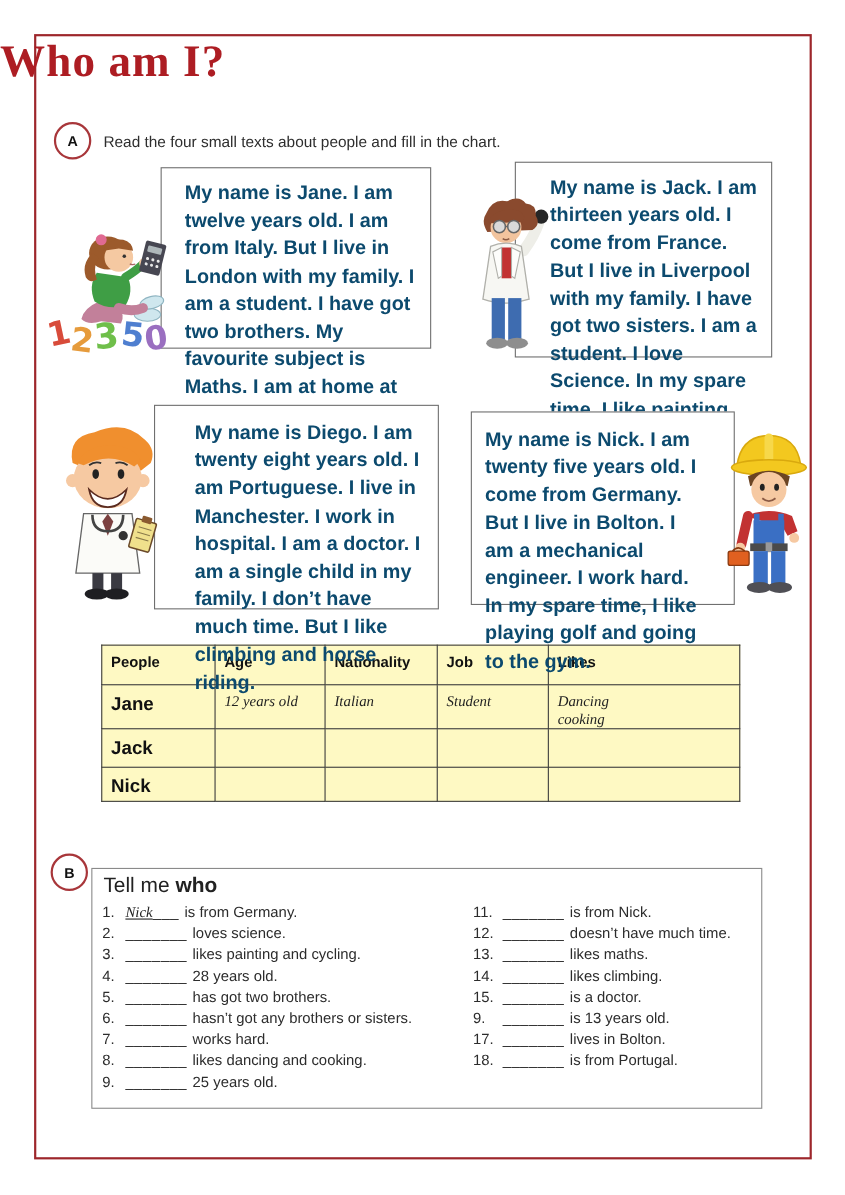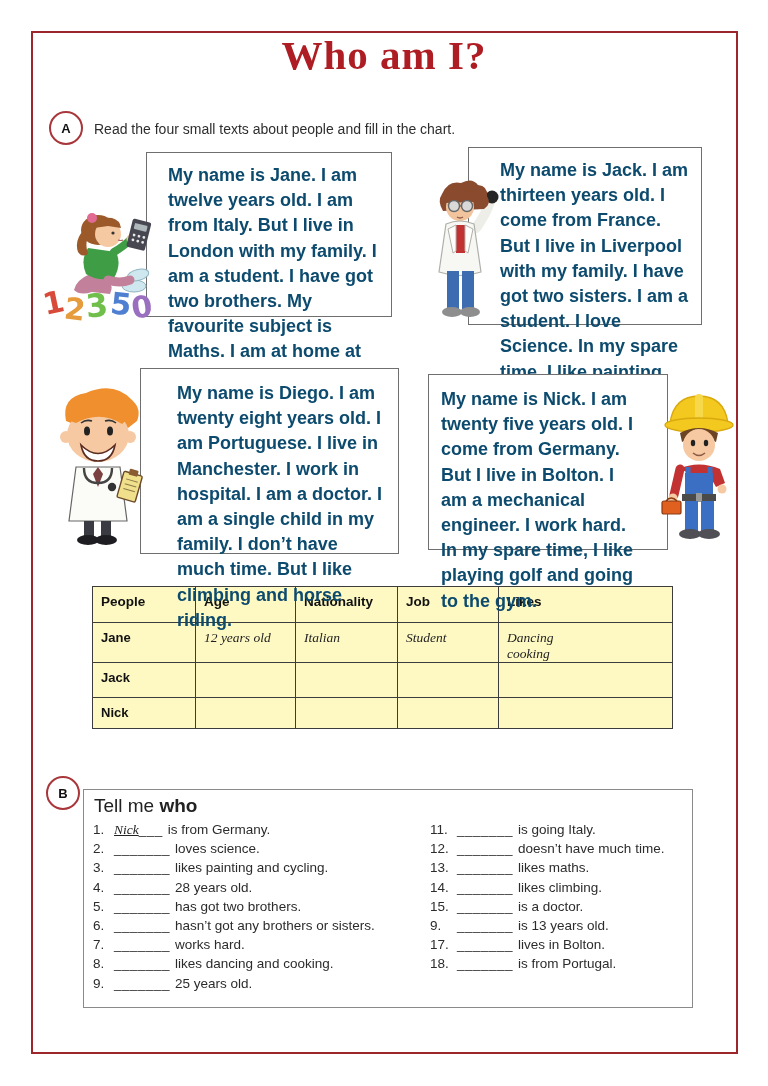--- a/index.html
+++ b/index.html
@@ -6,21 +6,21 @@
   body {
     position:relative; width:768px; height:1086px; overflow:hidden;
     font-family:"Liberation Sans", sans-serif; color:#2b2b2b;
   }
 
   .frame {
     position:absolute; left:31px; top:31px; width:703px; height:1019px;
     border:2px solid #9d262b; background:#fff;
   }
   .page-title {
-    position:absolute; top:31px; left:0; right:0; text-align:center;
+    position:absolute; top:31px; left:0; right:0; 
     font-family:"Liberation Serif", serif; font-weight:bold;
     font-size:41px; color:#ad1d23; letter-spacing:1px;
   }
   .section-circle {
     position:absolute; width:30px; height:30px; border-radius:50%;
     border:2px solid #a8363a; background:#fff; z-index:3;
     display:flex; align-items:center; justify-content:center;
     font-weight:bold; font-size:13px; color:#111;
   }
   .instruction {
@@ -45,21 +45,21 @@
 
   table.chart {
     position:absolute; left:92px; top:586px;
     border-collapse:collapse; table-layout:fixed; background:#fef9c3;
   }
   table.chart th, table.chart td {
     border:1px solid #3c3c3c; vertical-align:top; text-align:left;
     padding:7px 6px 0 8px; overflow:hidden;
   }
   table.chart th { font-size:13.5px; font-weight:bold; color:#111; }
-  td.person { font-size:13px; font-weight:bold; color:#111; }
+  td.person { font-size:17px; font-weight:bold; color:#111; }
   td.answer {
     font-family:"Liberation Serif", serif; font-style:italic;
     font-size:13.5px; color:#222; white-space:pre-line;
   }
   tr.h-row  { height:36px; }
   tr.r-jane { height:36px; }
   tr.r-jack { height:35px; }
   tr.r-diego{ height:35px; }
   tr.r-nick { height:31px; }
 
@@ -279,21 +279,21 @@
   <div class="item"><span class="num">3.</span><span class="ans"></span><span class="blank">_______</span><span>likes painting and cycling.</span></div>
   <div class="item"><span class="num">4.</span><span class="ans"></span><span class="blank">_______</span><span>28 years old.</span></div>
   <div class="item"><span class="num">5.</span><span class="ans"></span><span class="blank">_______</span><span>has got two brothers.</span></div>
   <div class="item"><span class="num">6.</span><span class="ans"></span><span class="blank">_______</span><span>hasn’t got any brothers or sisters.</span></div>
   <div class="item"><span class="num">7.</span><span class="ans"></span><span class="blank">_______</span><span>works hard.</span></div>
   <div class="item"><span class="num">8.</span><span class="ans"></span><span class="blank">_______</span><span>likes dancing and cooking.</span></div>
   <div class="item"><span class="num">9.</span><span class="ans"></span><span class="blank">_______</span><span>25 years old.</span></div>
 </div>
 
 <div class="qcol qcol-right">
-  <div class="item"><span class="num">11.</span><span class="ans"></span><span class="blank">_______</span><span>is going Italy.</span></div>
+  <div class="item"><span class="num">11.</span><span class="ans"></span><span class="blank">_______</span><span>is from Nick.</span></div>
   <div class="item"><span class="num">12.</span><span class="ans"></span><span class="blank">_______</span><span>doesn’t have much time.</span></div>
   <div class="item"><span class="num">13.</span><span class="ans"></span><span class="blank">_______</span><span>likes maths.</span></div>
   <div class="item"><span class="num">14.</span><span class="ans"></span><span class="blank">_______</span><span>likes climbing.</span></div>
   <div class="item"><span class="num">15.</span><span class="ans"></span><span class="blank">_______</span><span>is a doctor.</span></div>
   <div class="item"><span class="num">9.</span><span class="ans"></span><span class="blank">_______</span><span>is 13 years old.</span></div>
   <div class="item"><span class="num">17.</span><span class="ans"></span><span class="blank">_______</span><span>lives in Bolton.</span></div>
   <div class="item"><span class="num">18.</span><span class="ans"></span><span class="blank">_______</span><span>is from Portugal.</span></div>
 </div>
 
 </body></html>

